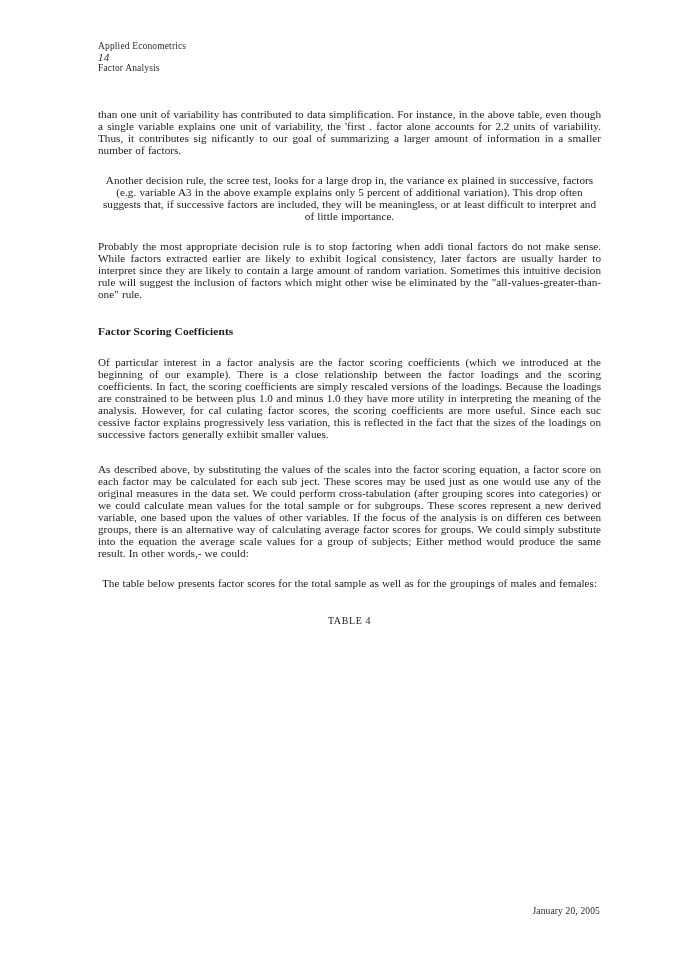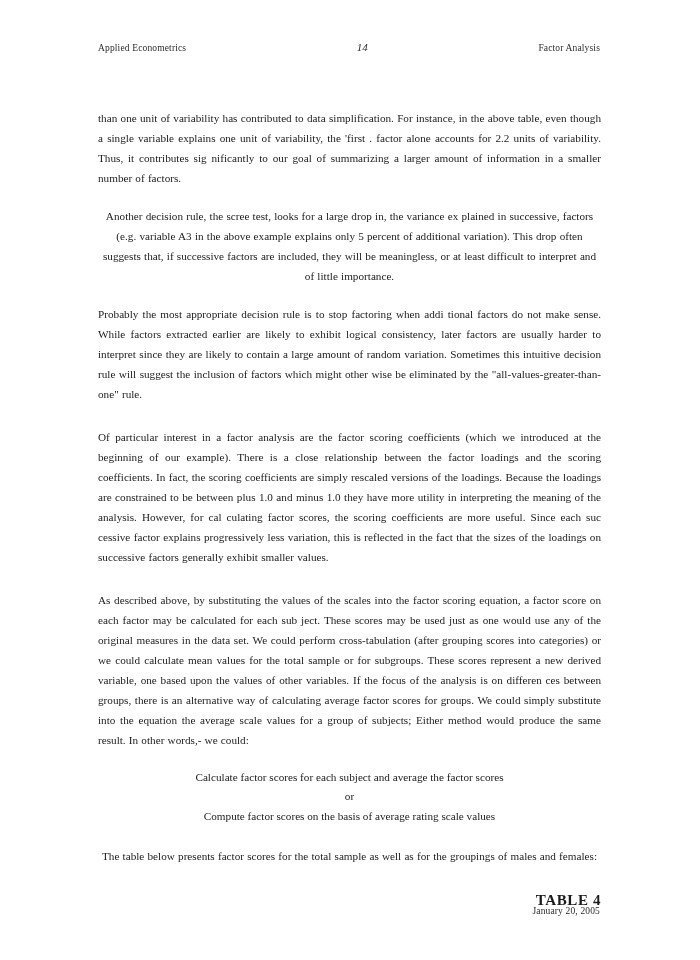--- a/index.html
+++ b/index.html
@@ -22,37 +22,38 @@
     position: absolute;
     left: 98px;
     right: 100px;
     top: 41px;
     height: 14px;
     display: flex;
     align-items: baseline;
     font-size: 9.5px;
     letter-spacing: 0.15px;
     color: #2b2b2b;
+    flex-direction: column;
   }
   .running-head .rh-left  { flex: 0 0 auto; }
   .running-head .rh-mid   { flex: 1 1 auto; text-align: center; font-size: 11px; font-style: italic; }
   .running-head .rh-right { flex: 0 0 auto; text-align: left; }
 
   
   .column {
     position: absolute;
     left: 98px;
     top: 108px;
     width: 503px;
   }
 
   p.para {
     margin: 0 0 18px 0;
     font-size: 11.2px;
-    line-height: 20px;
+    line-height: 12px;
     text-align: justify;
     text-justify: inter-word;
     word-spacing: 0.4px;
     -webkit-hyphens: none;
     hyphens: none;
   }
   p.para.ragged {
     text-align: center;
   }
   p.para:last-child { margin-bottom: 0; }
@@ -72,23 +73,23 @@
     margin: 6px 0 20px 0;
     text-align: center;
     font-size: 11.2px;
     line-height: 19.4px;
   }
   .quote-block .q-line { display: block; }
 
   
   .table-caption {
     margin: 26px 0 0 0;
-    text-align: right;
-    font-weight: bold;
-    font-size: 15px;
+    text-align: center;
+    font-weight: normal;
+    font-size: 10px;
     letter-spacing: 0.6px;
   }
 
   
   .footer-date {
     position: absolute;
     right: 100px;
     bottom: 44px;
     font-size: 9.5px;
     color: #2b2b2b;
@@ -109,33 +110,29 @@
   <div class="column">
 
     <p class="para">than one unit of variability  has contributed to data simplification.  For instance, in the above table, even though a single variable  explains  one unit of variability,  the 'first . factor alone accounts for 2.2 units of variability.  Thus, it contributes sig   nificantly to our goal of summarizing a larger amount of information  in a smaller  number of factors.</p>
 
     <p class="para ragged">Another  decision rule, the scree test, looks  for a large  drop in, the variance   ex   plained  in successive, factors (e.g. variable  A3 in the above example explains  only 5 percent of additional variation).  This drop often suggests that, if successive factors are included,  they will  be meaningless, or at least difficult  to interpret and of little  importance.</p>
 
     <p class="para">Probably  the  most  appropriate  decision  rule  is  to  stop  factoring when addi   tional  factors  do  not make sense. While  factors extracted earlier  are likely  to exhibit  logical  consistency, later factors are usually  harder  to  interpret  since  they  are  likely  to  contain  a  large  amount  of random  variation. Sometimes this intuitive  decision  rule will  suggest the inclusion  of factors which might  other   wise be eliminated  by the "all-values-greater-than-one"  rule.</p>
 
     <div class="spacer-sm"></div>
 
+    <h2 class="heading">Factor  Scoring Coefficients</h2>
 
     <p class="para">Of particular  interest  in a factor analysis  are the factor scoring coefficients (which we introduced at the  beginning  of  our  example).  There  is  a  close  relationship  between  the  factor loadings  and  the scoring  coefficients. In  fact,  the  scoring  coefficients  are  simply  rescaled  versions  of  the  loadings. Because the loadings  are constrained to be between plus  1.0 and minus  1.0 they have more utility  in interpreting  the  meaning  of  the  analysis.  However,  for  cal   culating  factor  scores,  the  scoring coefficients are more useful. Since each suc   cessive factor explains  progressively less variation, this is  reflected  in  the  fact that the  sizes  of the  loadings  on successive factors generally  exhibit  smaller values.</p>
 
     <div class="spacer-sm"></div>
 
 
     <p class="para">As  described above,  by substituting  the values  of the scales into  the factor scoring equation,  a factor score  on  each  factor  may  be  calculated  for  each  sub   ject.   These  scores  may  be  used just  as  one would  use any  of the  original  measures in  the  data  set. We  could  perform  cross-tabulation  (after grouping  scores  into  categories)  or  we  could  calculate  mean  values  for  the  total  sample  or  for subgroups.  These  scores  represent  a  new  derived  variable,  one  based  upon  the  values  of  other variables.  If the focus of the analysis  is on differen   ces between groups, there is an alternative  way of  calculating  average  factor  scores  for  groups.  We  could  simply  substitute into  the  equation  the average  scale values  for a group of subjects; Either  method would produce the same result.  In other words,- we could:</p>
 
-    <div class="quote-block">
-      <span class="q-line">Calculate  factor scores for each subject and average the factor scores</span>
-      <span class="q-line">or</span>
-      <span class="q-line">Compute factor scores on the basis of average rating  scale values</span>
-    </div>
 
     <p class="para ragged">The table below presents factor scores for the total  sample as well as for the groupings  of males and females:</p>
 
     <div class="table-caption">TABLE  4</div>
 
   </div>
 
   <div class="footer-date">January 20, 2005</div>
 
 </div>

